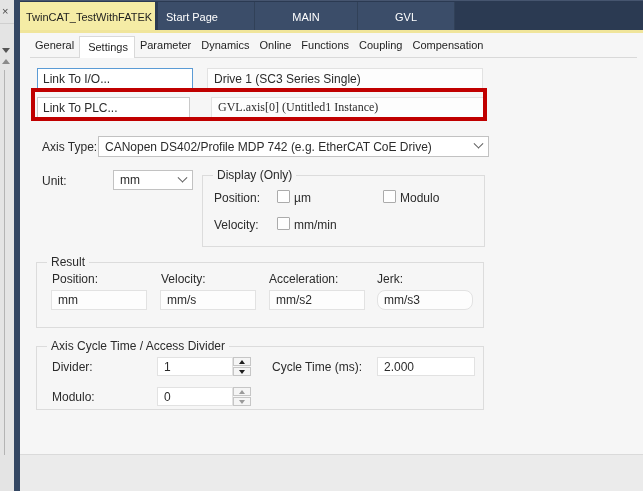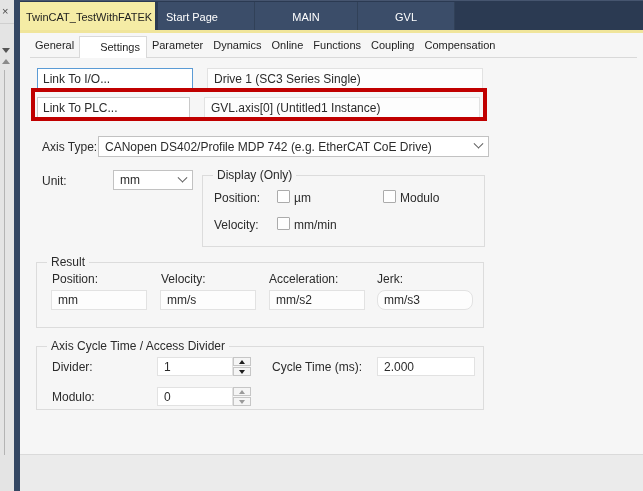--- a/index.html
+++ b/index.html
@@ -27,21 +27,21 @@
   #yellow-underline{left:20px;top:30px;width:623px;height:3px;background:#f0e59b;}
   .xglyph{font-size:12px;color:#1e1e1e;line-height:1;cursor:default;}
 
   
   #pane{left:20px;top:33px;width:623px;height:421px;background:#f6f6f6;}
   #pane-bottom{left:20px;top:454px;width:623px;height:37px;background:#ebebeb;border-top:1px solid #dadada;}
 
   
   #tabstrip{left:30px;top:36px;height:21px;display:flex;}
   .stab{padding:3px 5px;font-size:11px;color:#1e1e1e;white-space:nowrap;}
-  .stab.sel{background:#ffffff;border:1px solid #d9d9d9;border-bottom:none;padding:4px 6px 5px 20px;position:relative;z-index:2;margin-bottom:-1px;}
+  .stab.sel{background:#ffffff;border:1px solid #d9d9d9;border-bottom:none;padding:4px 6px 5px 8px;position:relative;z-index:2;margin-bottom:-1px;}
   #tabline{left:30px;top:57px;width:607px;height:1px;background:#d9d9d9;}
 
   
   .btn{background:#ffffff;border:1px solid #c9c9c9;box-sizing:border-box;display:flex;align-items:center;padding:0 5px;white-space:nowrap;cursor:default;}
   .btn.focus{border-color:#5b9bd5;}
   .field{background:#fdfdfd;border:1px solid #e2e2e2;box-sizing:border-box;display:flex;align-items:center;padding:0 6px;white-space:nowrap;overflow:hidden;text-align:right;}
   .combo{background:#ffffff;border:1px solid #c2c2c2;box-sizing:border-box;display:flex;align-items:center;padding:0 6px;white-space:nowrap;cursor:default;}
   .chev{margin-left:auto;width:6px;height:6px;border-right:1.4px solid #5a5a5a;border-bottom:1.4px solid #5a5a5a;transform:rotate(45deg) translate(-2px,-2px);flex:0 0 auto;}
   .lab{white-space:nowrap;}
   .group{border:1px solid #dcdcdc;box-sizing:border-box;}
@@ -112,21 +112,21 @@
   <div class="abs btn focus" style="left:37px;top:68px;width:156px;height:21px;">
     <span>Link To I/O...</span>
   </div>
   <div class="abs field" style="left:207px;top:68px;width:276px;height:21px;">
     <span>Drive 1 (SC3 Series Single)</span>
   </div>
 
   <div class="abs btn" style="left:37px;top:97px;width:153px;height:21px;">
     <span>Link To PLC...</span>
   </div>
-  <div class="abs field" style="left:204px;top:97px;width:276px;height:21px;">
+  <div class="abs field" style="left:211px;top:97px;width:276px;height:21px;font-family:Liberation Serif, serif;">
     <span>GVL.axis[0] (Untitled1 Instance)</span>
   </div>
 
   <div class="abs" id="red-box"></div>
 
   <div class="abs lab" style="left:42px;top:140px;">Axis Type:</div>
   <div class="abs combo" style="left:98px;top:136px;width:391px;height:21px;">
     <span style="overflow:hidden;">CANopen DS402/Profile MDP 742 (e.g. EtherCAT CoE Drive)</span>
     <span class="chev"></span>
   </div>

